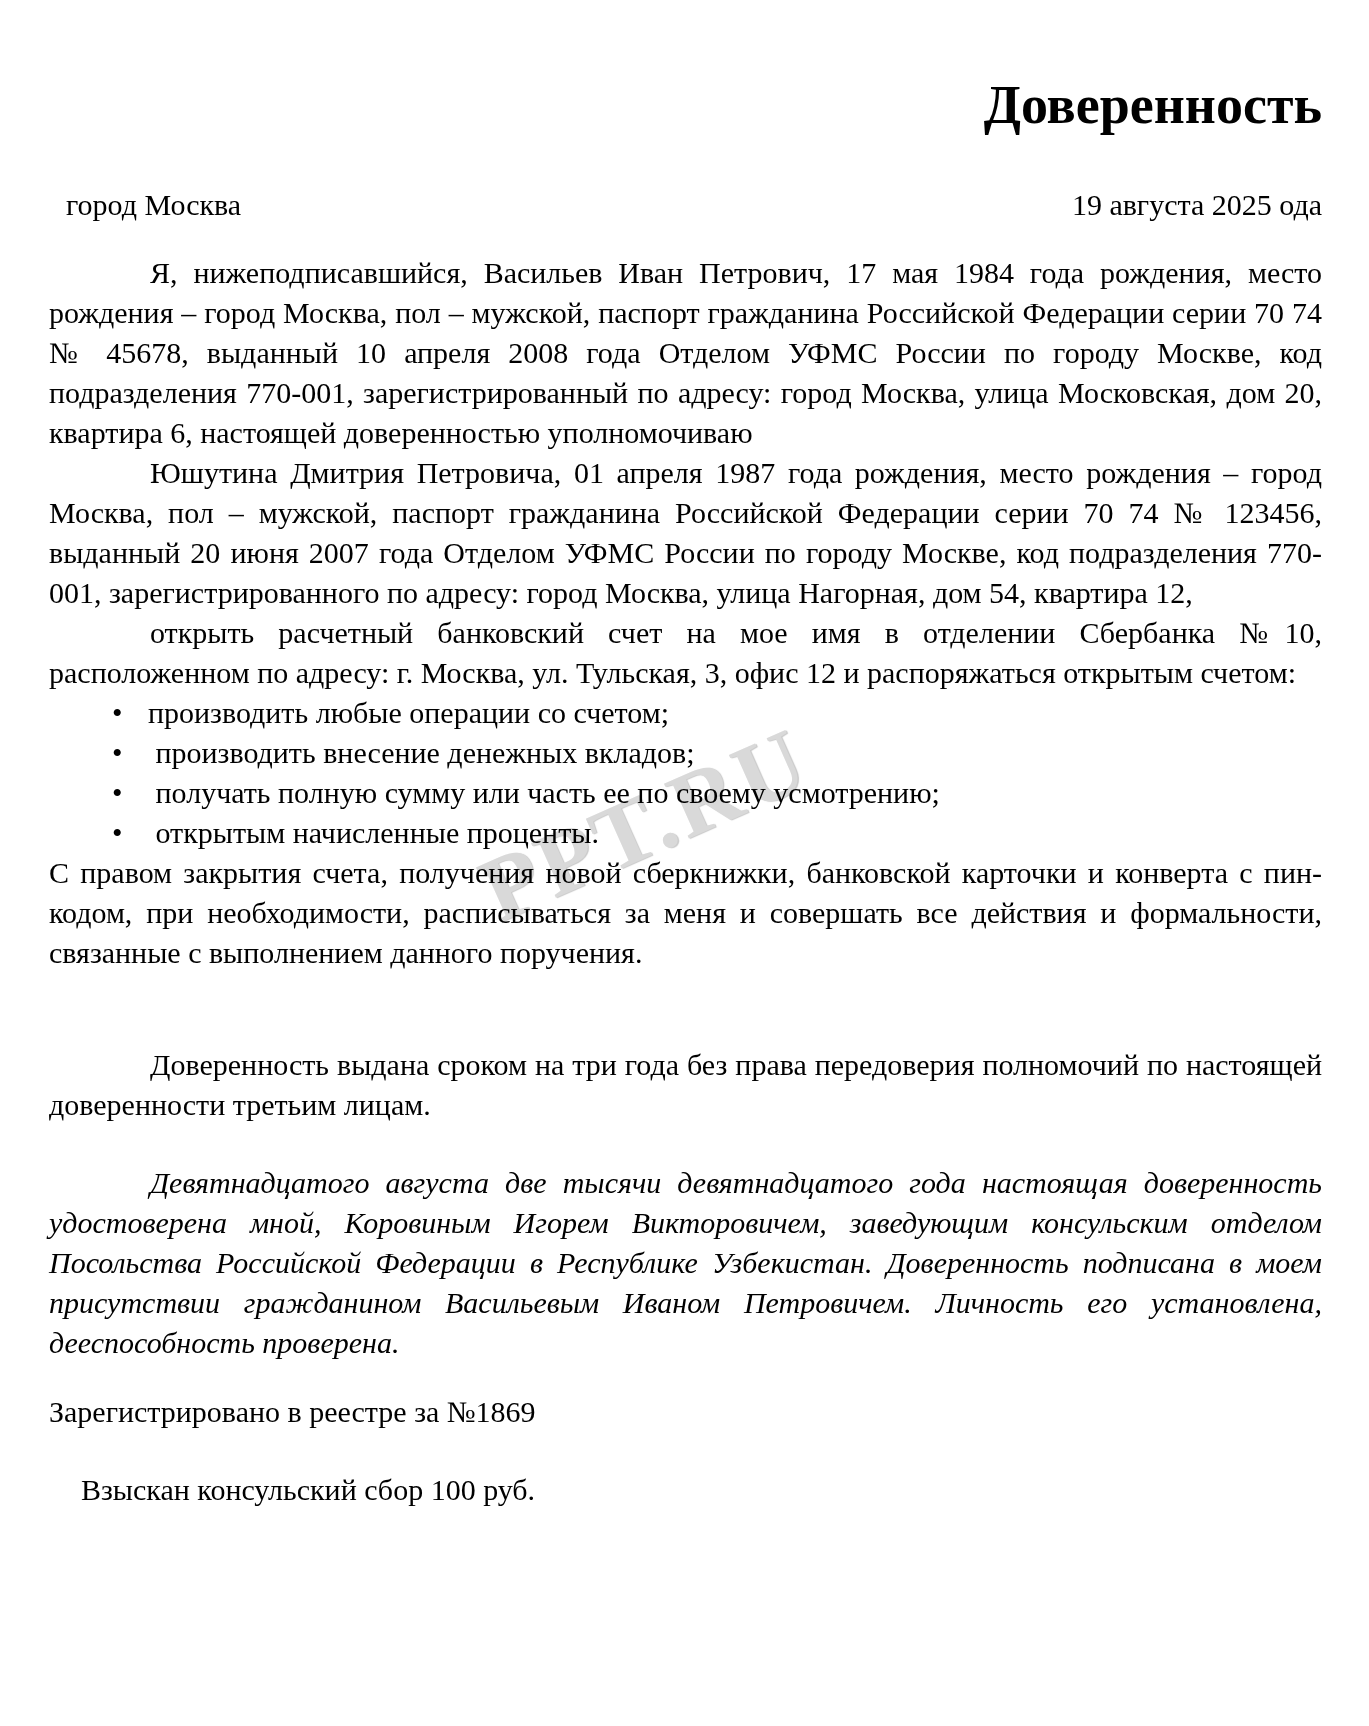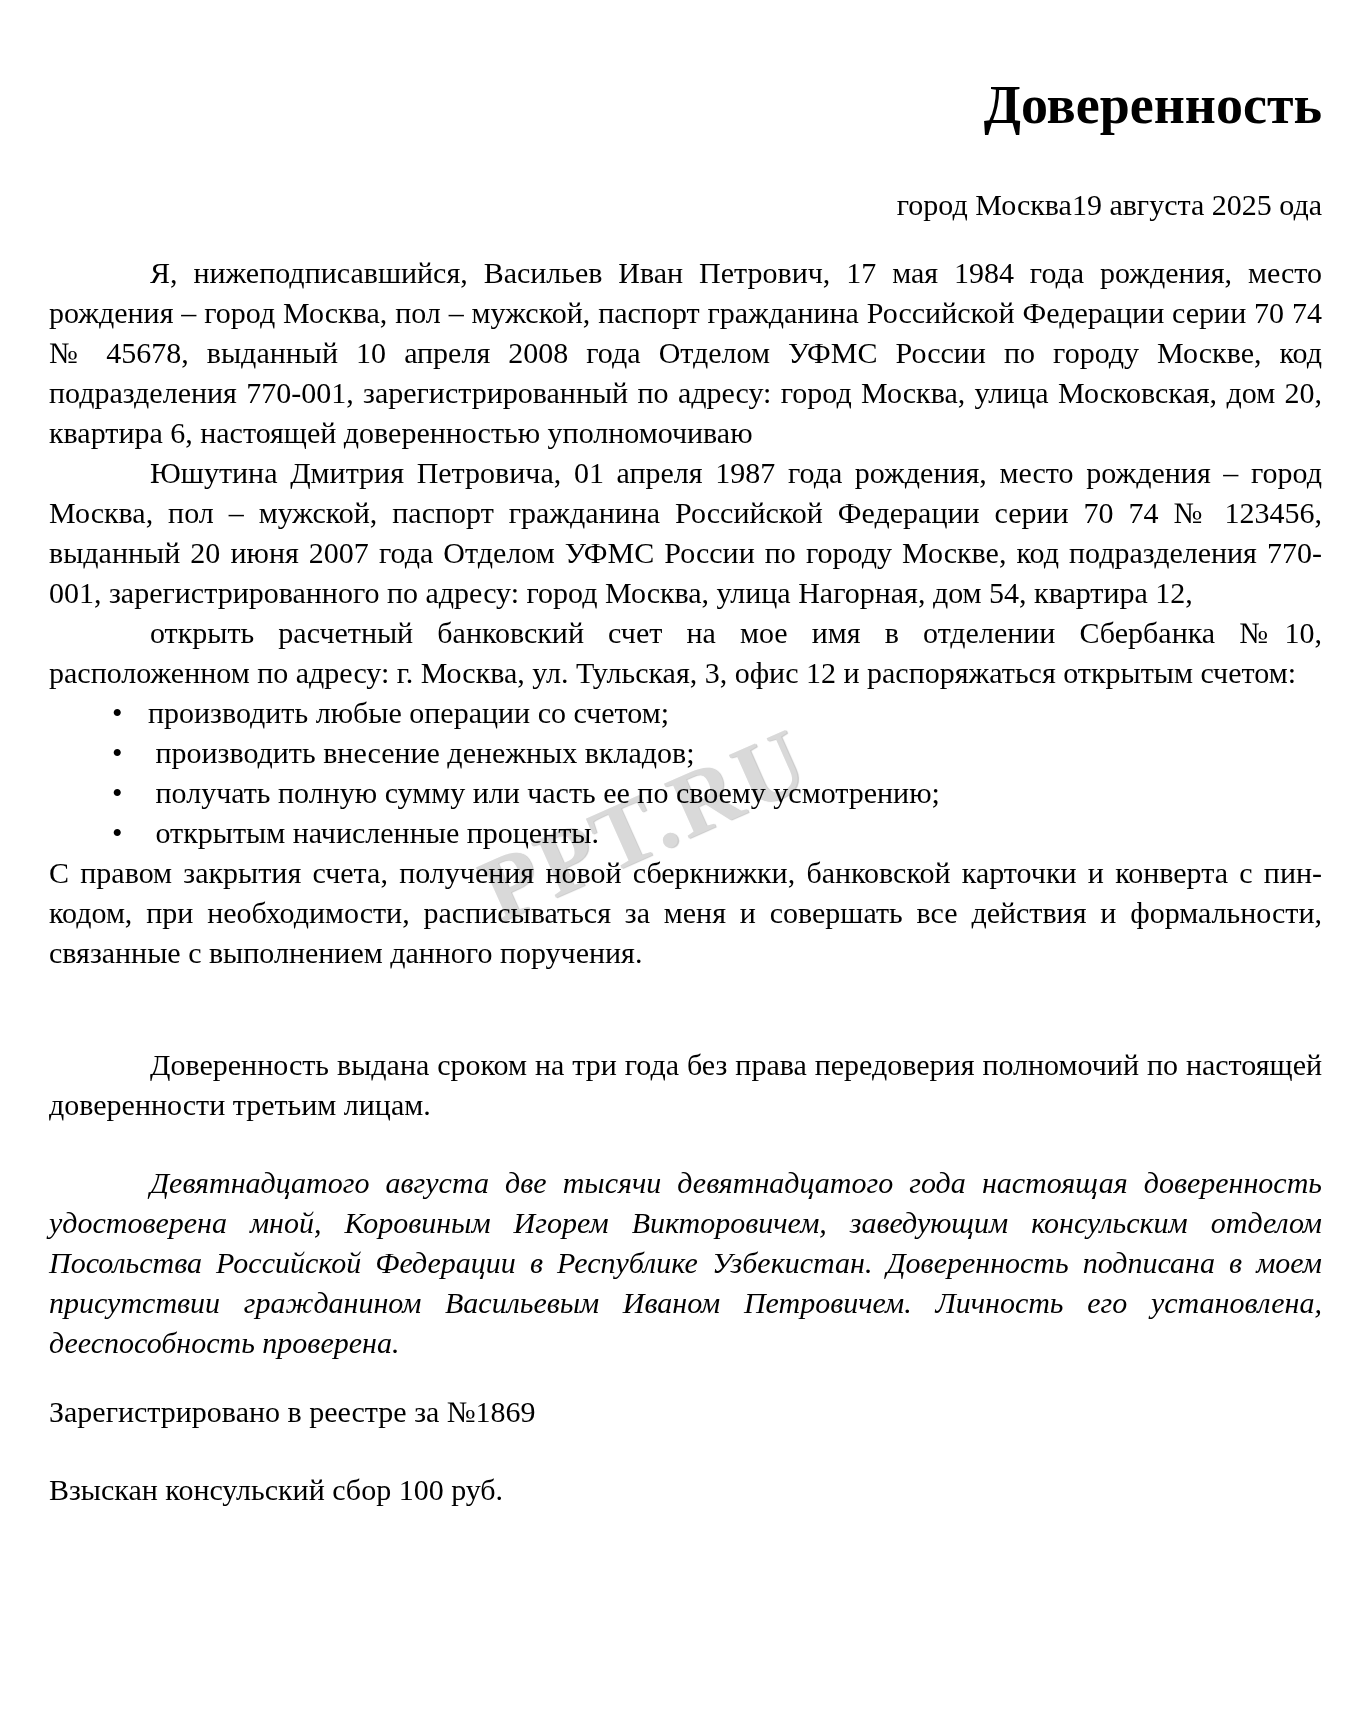--- a/index.html
+++ b/index.html
@@ -37,21 +37,21 @@
   .content { position: relative; z-index: 1; }
   .title {
     margin: 0;
     font-size: 54px;
     line-height: 60px;
     font-weight: bold;
     text-align: right;
   }
   .meta-row {
     display: flex;
-    justify-content: flex-end;
+    justify-content: space-between;
     margin-top: 50px;
     line-height: 40px;
     padding-left: 17px;
   }
   .para {
     margin: 0;
     line-height: 40px;
     text-align: justify;
   }
   .first   { margin-top: 28px; }
@@ -65,21 +65,21 @@
   }
   .bullets li::before {
     content: "\2022";
     display: inline-block;
     width: 36px;
   }
   .term     { margin-top: 72px; }
   .sig-row  { margin-top: 36px; padding-left: 101px; text-align: left; }
   .cert     { margin-top: 38px; font-style: italic; }
   .registry { margin-top: 29px; }
-  .fee      { margin-top: 38px; }
+  .fee      { margin-top: 38px; margin-left: 32px; }
   b { font-weight: normal; }
 </style>
 </head>
 <body>
 
 <div class="page">
 
   <div class="watermark" style="color: rgb(217, 217, 217);">PPT.RU</div>
 
   <div class="content">

